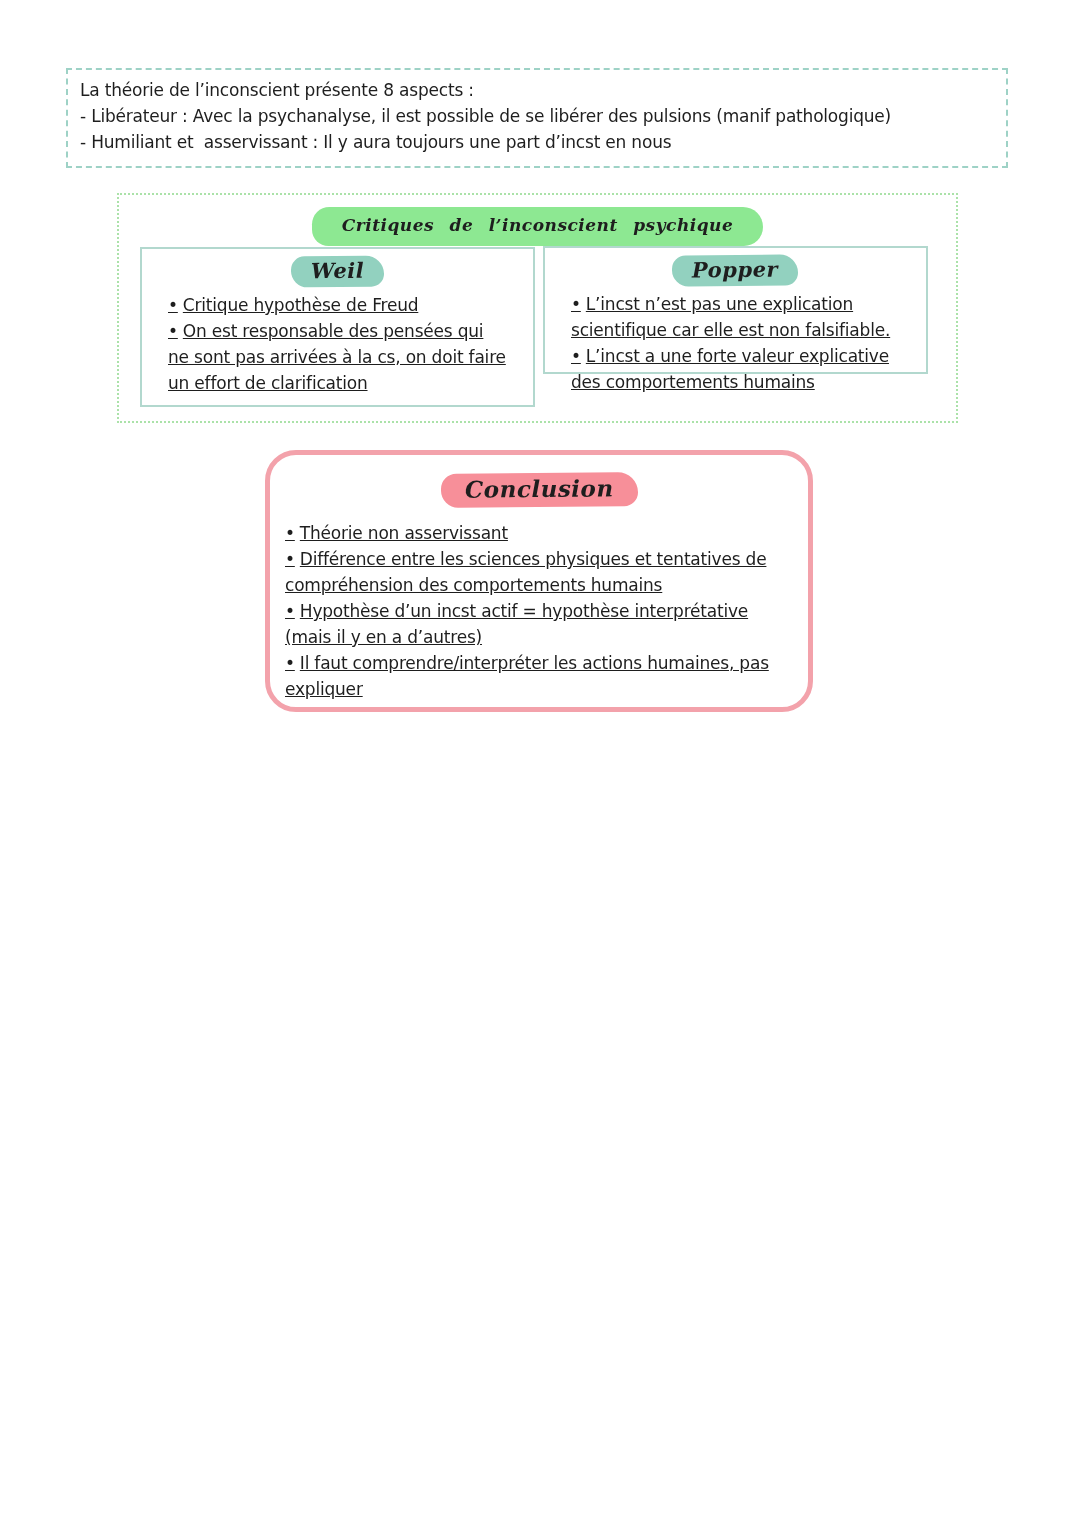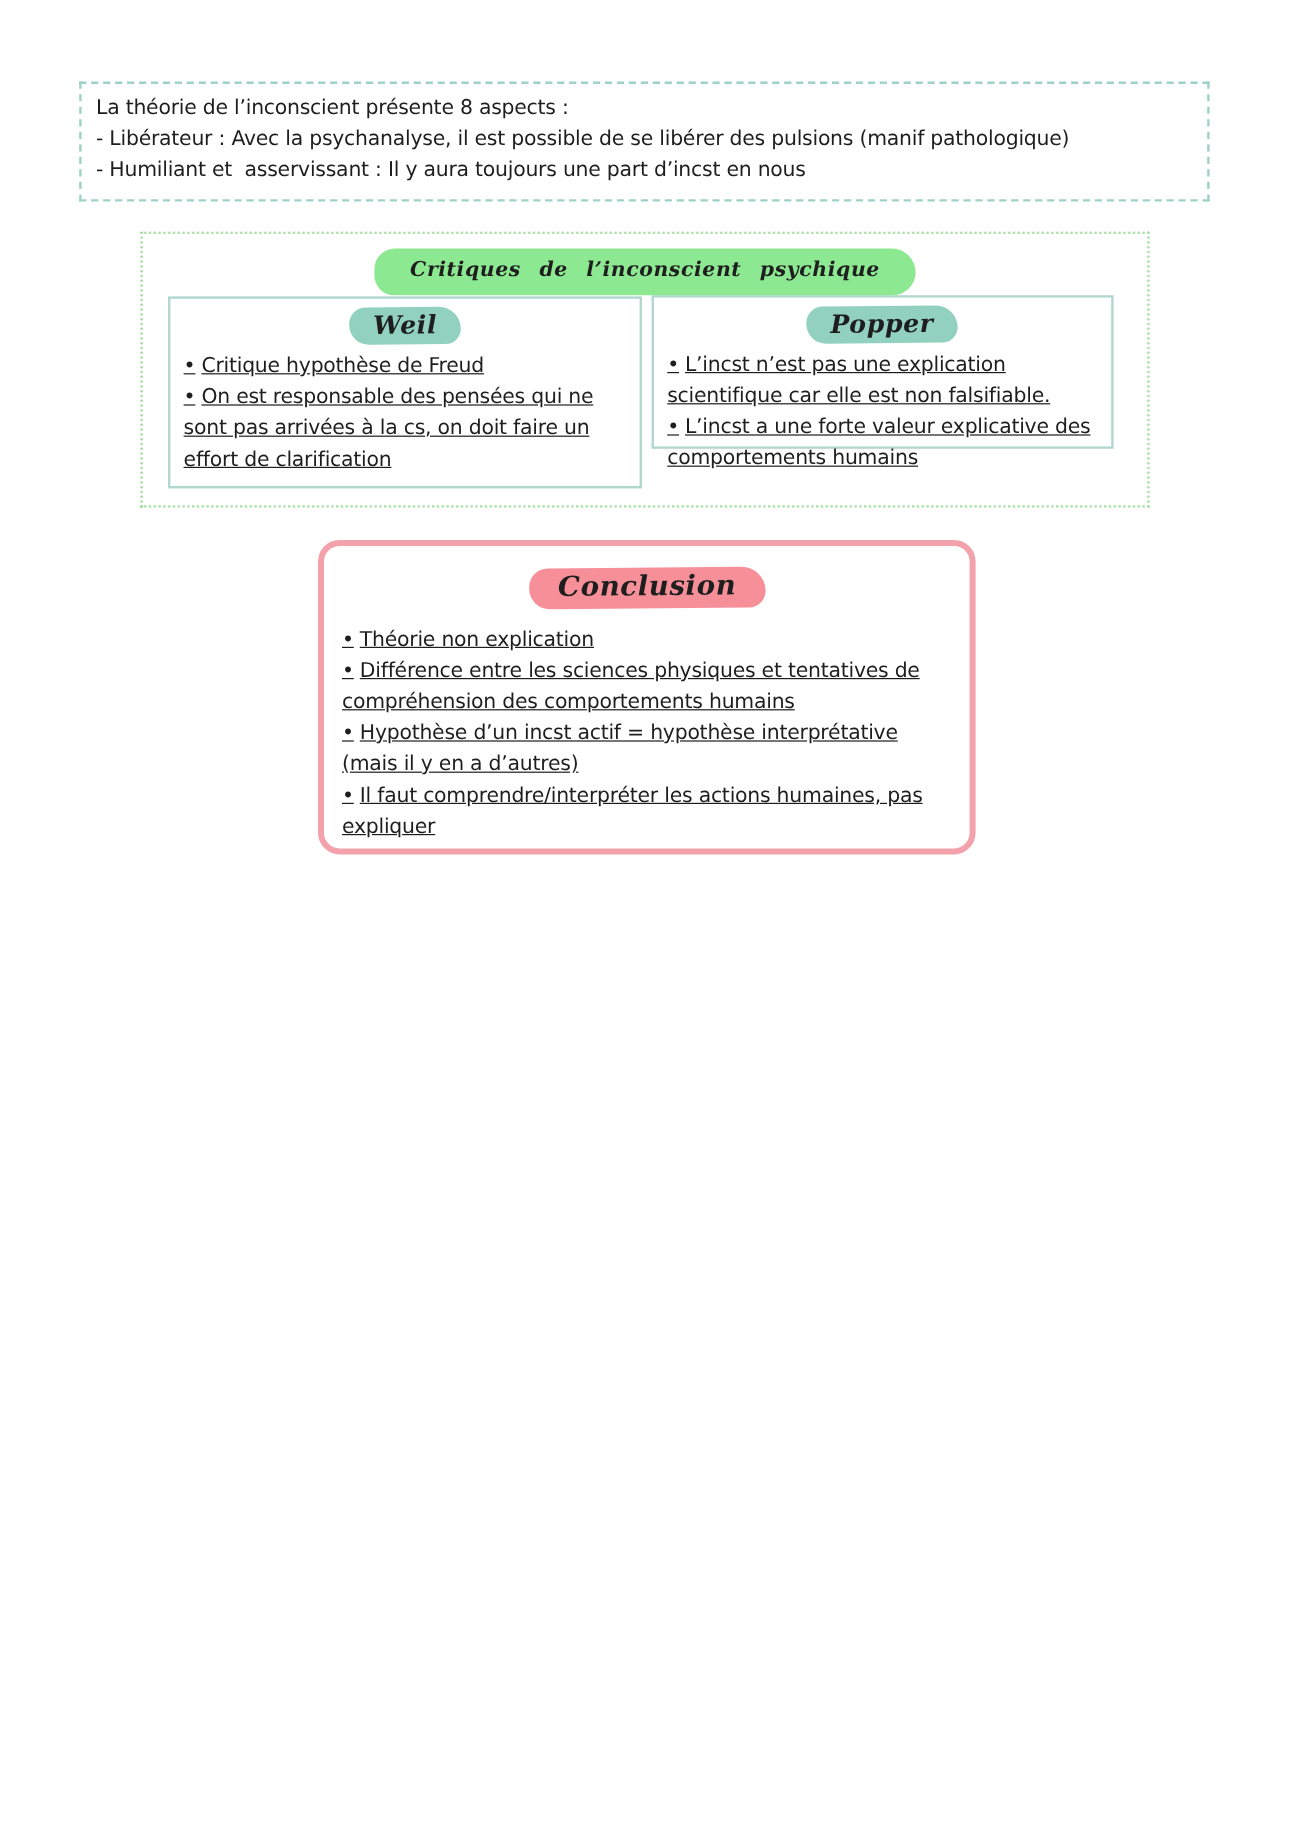--- a/index.html
+++ b/index.html
@@ -60,21 +60,21 @@
     line-height: 30px;
     word-spacing: 9px;
     padding: 3px 30px 6px;
     border-radius: 40px 46px 44px 38px;
   }
   .crit-col {
     position: absolute;
     box-sizing: border-box;
     border: 2px solid #b2d8ce;
     background: #ffffff;
-    padding: 0 11px;
+    padding: 0 26px;
   }
   .col-weil  { left: 21px;  top: 52px; width: 395px; height: 160px; }
   .col-popper{ left: 424px; top: 51px; width: 385px; height: 128px; }
   .pill-row { text-align: center; margin-top: 7px; }
   .hl-teal {
     display: inline-block;
     background: #92d1bf;
     font-size: 21px;
     line-height: 25px;
     padding: 2px 20px 4px;
@@ -85,21 +85,21 @@
   .bullet-item { margin: 0; text-decoration: underline; }
   .marker { margin-right: 5px; }
 
   
   .conclusion-box {
     position: absolute;
     left: 265px; top: 450px;
     width: 548px; height: 262px;
     box-sizing: border-box;
     border: 5px solid #f3a2ab;
-    border-radius: 18px;
+    border-radius: 31px;
     background: #ffffff;
     padding: 18px 15px 0;
   }
   .concl-title-row { text-align: center; }
   .hl-pink {
     display: inline-block;
     background: #f78f99;
     font-size: 23px;
     line-height: 28px;
     padding: 2px 24px 4px;
@@ -143,20 +143,20 @@
         <p class="bullet-item"><span class="marker">•</span><span>L’incst a une forte valeur explicative des comportements humains</span></p>
       </div>
     </div>
   </section>
 
   <section class="conclusion-box">
     <div class="concl-title-row">
       <span class="script hl-pink">Conclusion</span>
     </div>
     <div class="bullets">
-      <p class="bullet-item"><span class="marker">•</span><span>Théorie non explication</span></p>
+      <p class="bullet-item"><span class="marker">•</span><span>Théorie non asservissant</span></p>
       <p class="bullet-item"><span class="marker">•</span><span>Différence entre les sciences physiques et tentatives de compréhension des comportements humains</span></p>
       <p class="bullet-item"><span class="marker">•</span><span>Hypothèse d’un incst actif = hypothèse interprétative (mais il y en a d’autres)</span></p>
       <p class="bullet-item"><span class="marker">•</span><span>Il faut comprendre/interpréter les actions humaines, pas expliquer</span></p>
     </div>
   </section>
 
 </div>
 
 </body></html>

